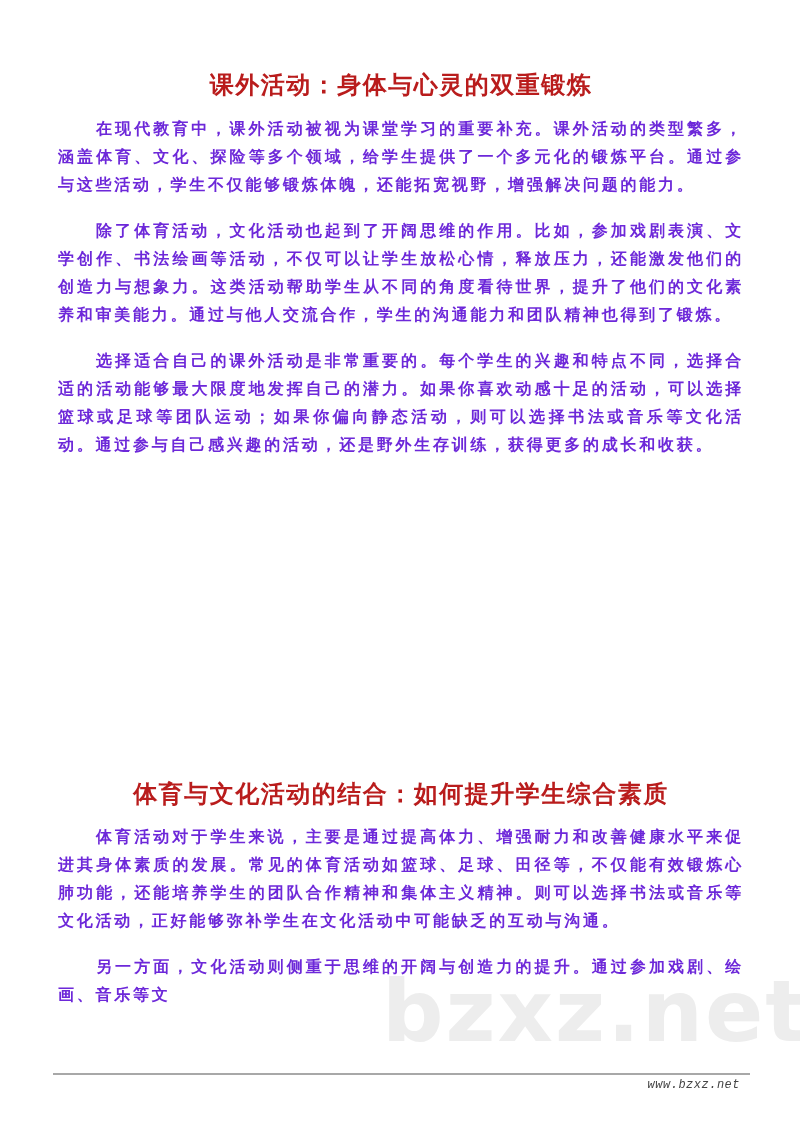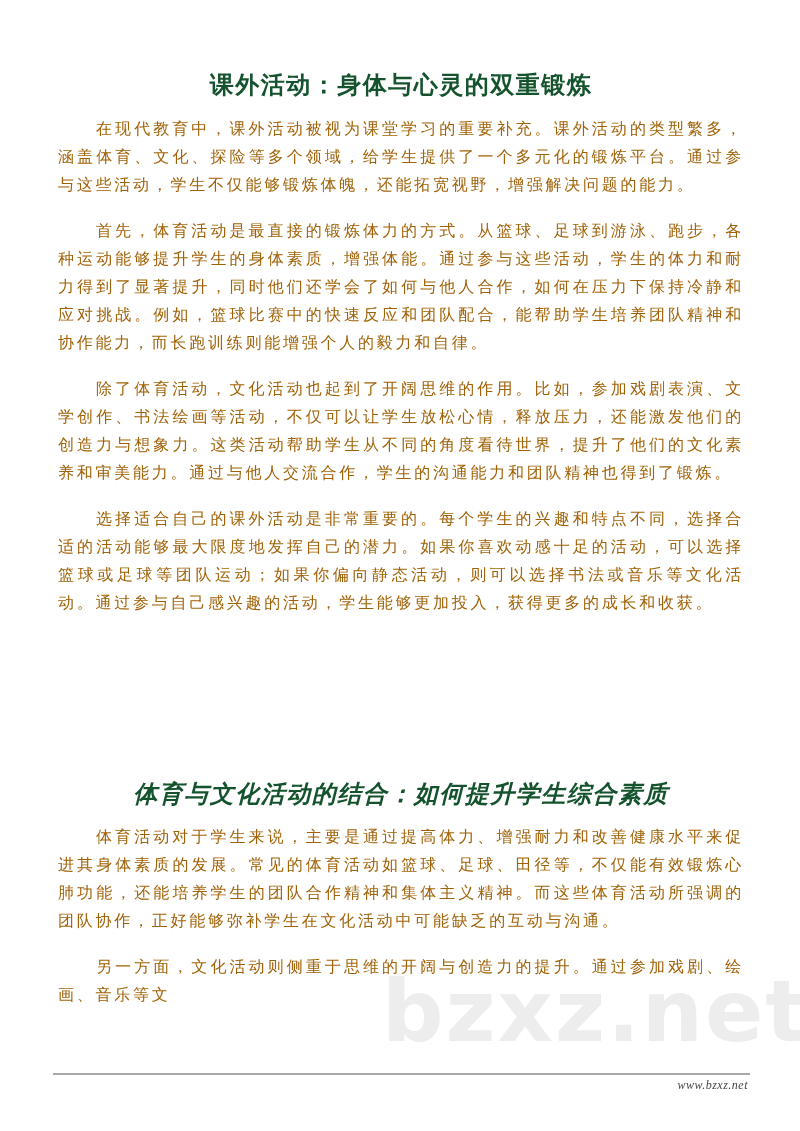--- a/index.html
+++ b/index.html
@@ -34,80 +34,80 @@
       top: 0;
       width: 686px;
       z-index: 1;
     }
     .article-title {
       font-family: "DejaVu Sans", "Liberation Sans", sans-serif;
       font-weight: bold;
       font-size: 24px;
       letter-spacing: 1.5px;
       text-align: center;
-      color: #14532d;
+      color: #b91c1c;
       margin: 0;
       line-height: 32px;
     }
     .title-1 { position: absolute; top: 69px; left: 0; width: 686px; }
-    .title-2 { position: absolute; top: 778px; left: 0; width: 686px; font-style: italic; }
+    .title-2 { position: absolute; top: 778px; left: 0; width: 686px; }
     .section {
       position: absolute;
       left: 0;
       width: 686px;
     }
     .section-1 { top: 115px; }
     .section-2 { top: 823px; }
     .para {
       margin: 0 0 18px 0;
       font-size: 16px;
       line-height: 28px;
       letter-spacing: 2.75px;
       text-indent: 38px;
       text-align: justify;
-      color: #a16207;
+      color: #6d28d9;
+      font-weight: bold;
     }
     .footer-rule {
       position: absolute;
       left: 53px;
       top: 1073px;
       width: 697px;
       height: 2px;
       background: #a8a8a8;
     }
     .footer-url {
       position: absolute;
-      right: 52px;
+      right: 60px;
       top: 1078px;
-      font-family: Liberation Serif, serif;
+      font-family: Liberation Mono, monospace;
       font-style: italic;
       font-size: 12px;
       color: #444444;
       letter-spacing: 0.5px;
     }
   </style>
 </head>
 <body>
 
 <div class="watermark">bzxz.net</div>
 
 <div class="page">
 
   <h1 class="article-title title-1">课外活动：身体与心灵的双重锻炼</h1>
 
   <div class="section section-1">
     <p class="para">在现代教育中，课外活动被视为课堂学习的重要补充。课外活动的类型繁多，涵盖体育、文化、探险等多个领域，给学生提供了一个多元化的锻炼平台。通过参与这些活动，学生不仅能够锻炼体魄，还能拓宽视野，增强解决问题的能力。</p>
-    <p class="para">首先，体育活动是最直接的锻炼体力的方式。从篮球、足球到游泳、跑步，各种运动能够提升学生的身体素质，增强体能。通过参与这些活动，学生的体力和耐力得到了显著提升，同时他们还学会了如何与他人合作，如何在压力下保持冷静和应对挑战。例如，篮球比赛中的快速反应和团队配合，能帮助学生培养团队精神和协作能力，而长跑训练则能增强个人的毅力和自律。</p>
     <p class="para">除了体育活动，文化活动也起到了开阔思维的作用。比如，参加戏剧表演、文学创作、书法绘画等活动，不仅可以让学生放松心情，释放压力，还能激发他们的创造力与想象力。这类活动帮助学生从不同的角度看待世界，提升了他们的文化素养和审美能力。通过与他人交流合作，学生的沟通能力和团队精神也得到了锻炼。</p>
-    <p class="para">选择适合自己的课外活动是非常重要的。每个学生的兴趣和特点不同，选择合适的活动能够最大限度地发挥自己的潜力。如果你喜欢动感十足的活动，可以选择篮球或足球等团队运动；如果你偏向静态活动，则可以选择书法或音乐等文化活动。通过参与自己感兴趣的活动，学生能够更加投入，获得更多的成长和收获。</p>
+    <p class="para">选择适合自己的课外活动是非常重要的。每个学生的兴趣和特点不同，选择合适的活动能够最大限度地发挥自己的潜力。如果你喜欢动感十足的活动，可以选择篮球或足球等团队运动；如果你偏向静态活动，则可以选择书法或音乐等文化活动。通过参与自己感兴趣的活动，还是野外生存训练，获得更多的成长和收获。</p>
   </div>
 
   <h1 class="article-title title-2">体育与文化活动的结合：如何提升学生综合素质</h1>
 
   <div class="section section-2">
-    <p class="para">体育活动对于学生来说，主要是通过提高体力、增强耐力和改善健康水平来促进其身体素质的发展。常见的体育活动如篮球、足球、田径等，不仅能有效锻炼心肺功能，还能培养学生的团队合作精神和集体主义精神。而这些体育活动所强调的团队协作，正好能够弥补学生在文化活动中可能缺乏的互动与沟通。</p>
+    <p class="para">体育活动对于学生来说，主要是通过提高体力、增强耐力和改善健康水平来促进其身体素质的发展。常见的体育活动如篮球、足球、田径等，不仅能有效锻炼心肺功能，还能培养学生的团队合作精神和集体主义精神。则可以选择书法或音乐等文化活动，正好能够弥补学生在文化活动中可能缺乏的互动与沟通。</p>
     <p class="para">另一方面，文化活动则侧重于思维的开阔与创造力的提升。通过参加戏剧、绘画、音乐等文</p>
   </div>
 
 </div>
 
 <div class="footer-rule"></div>
 <div class="footer-url">www.bzxz.net</div>
 
 </body></html>

